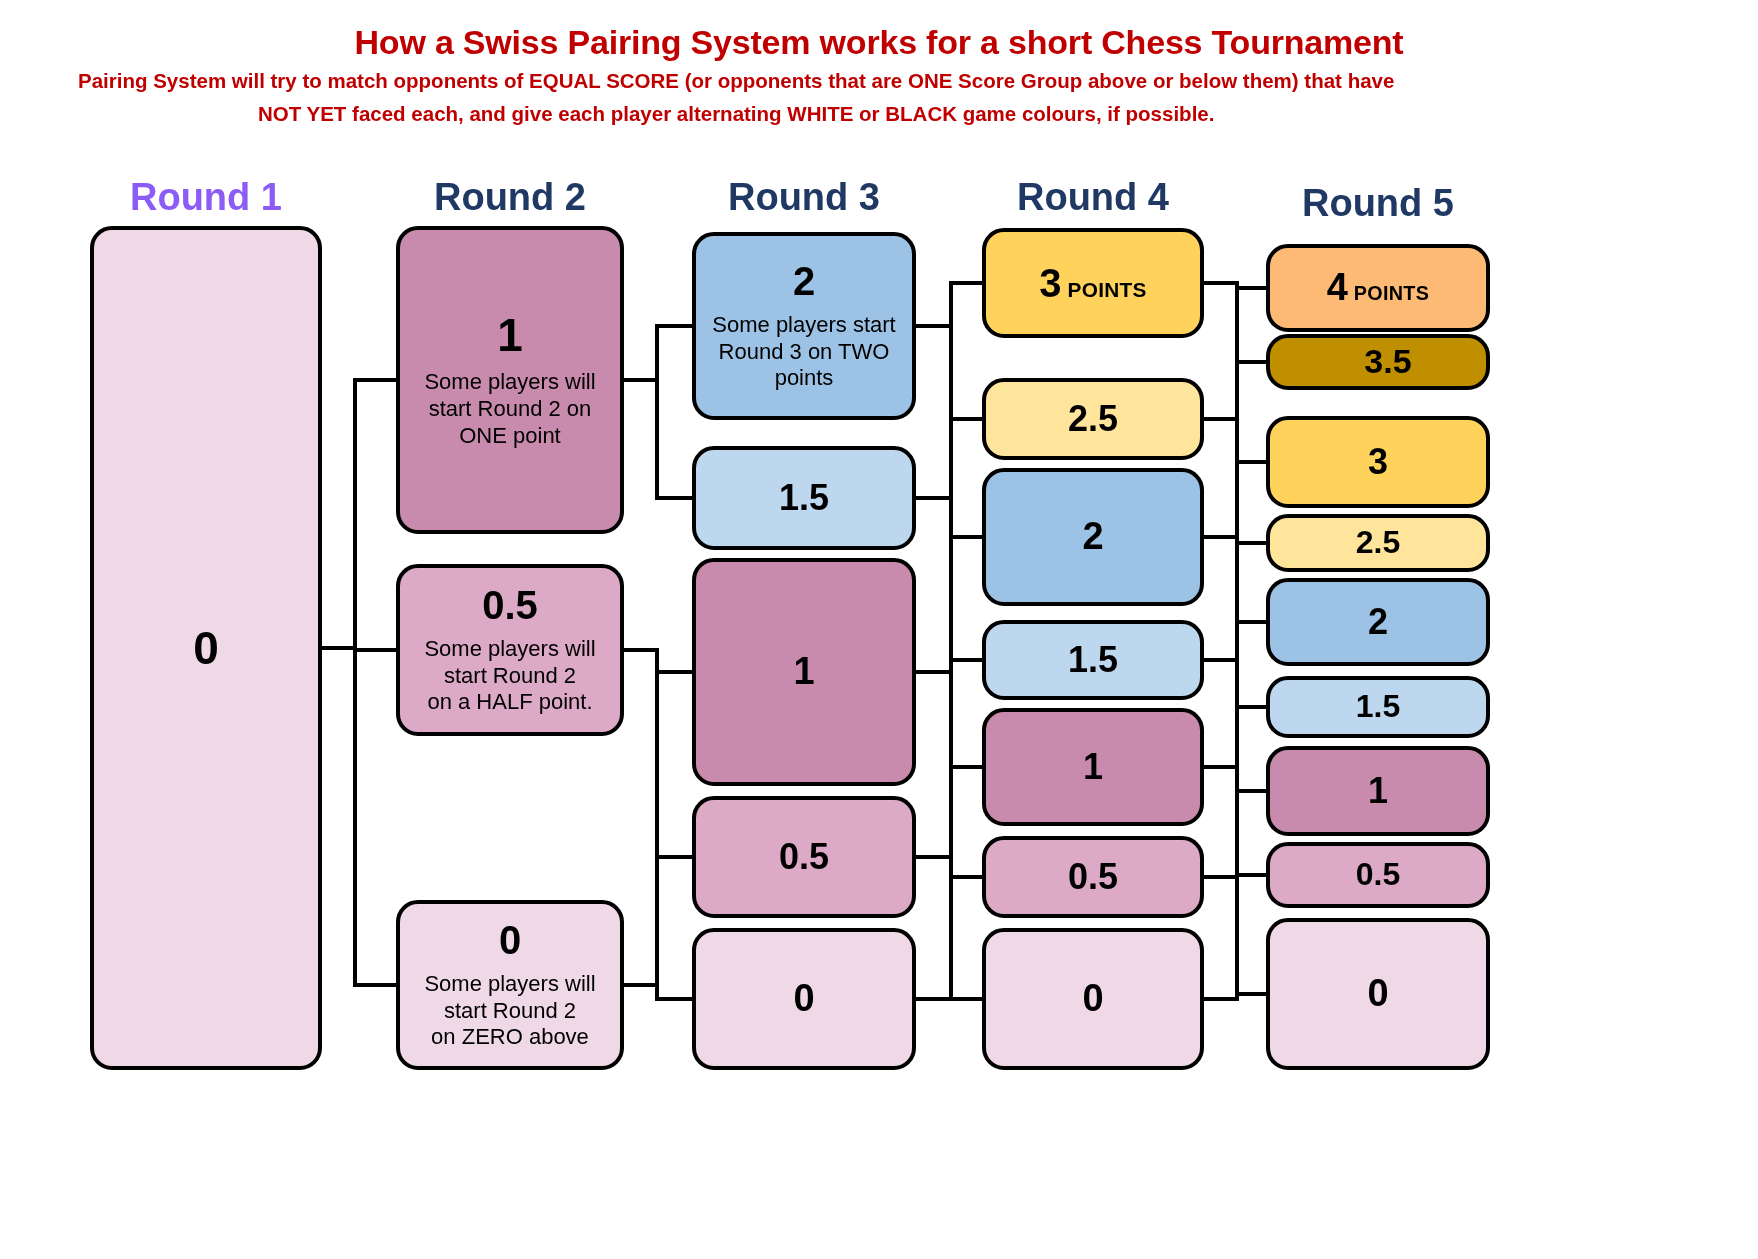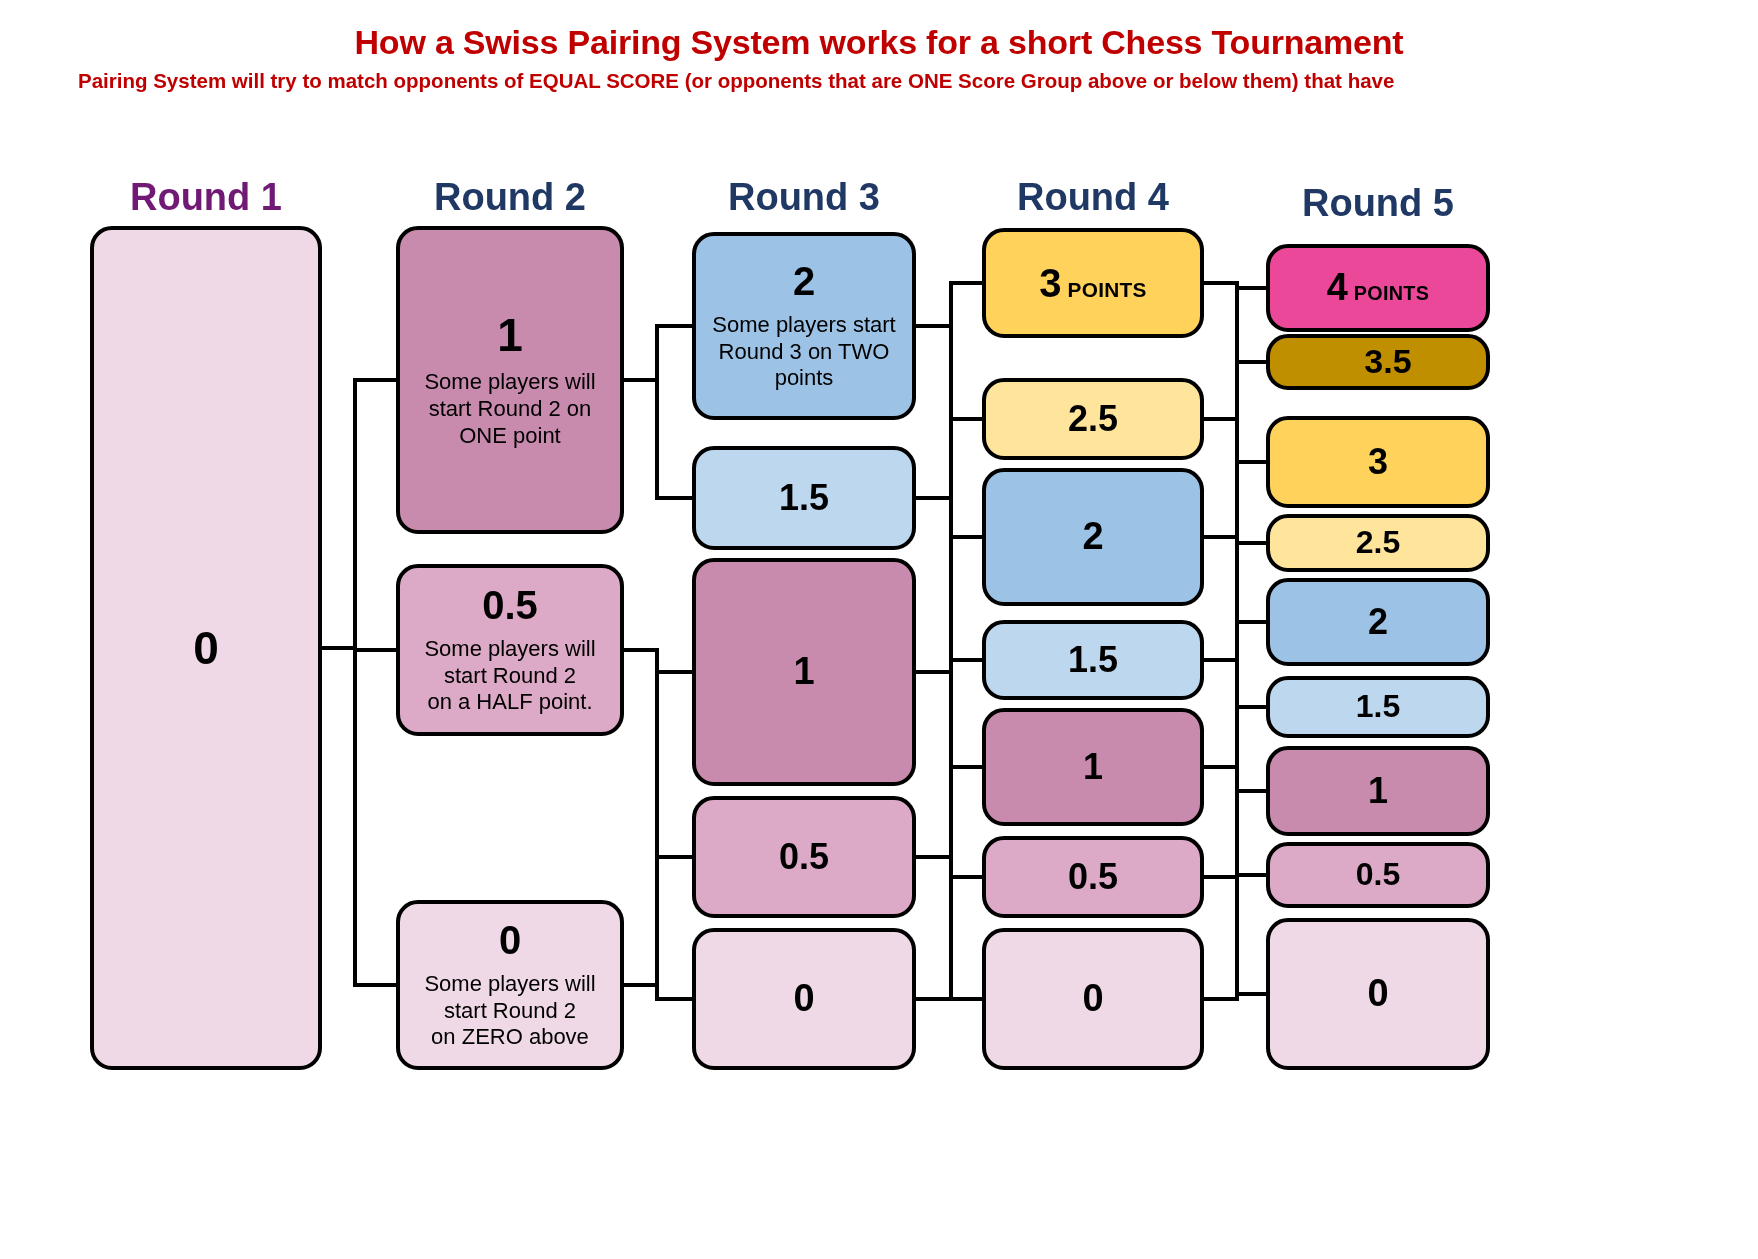--- a/index.html
+++ b/index.html
@@ -21,24 +21,25 @@
   .ln{position:absolute;background:#000;}
   .lnh{height:4px;}
   .lnv{width:4px;}
 </style>
 </head>
 <body>
 
 <div class="hdr hdr-title">How a Swiss Pairing System works for a short Chess Tournament</div>
 <div class="hdr hdr-sub">
   <div>Pairing System will try to match opponents of EQUAL SCORE (or opponents that are ONE Score Group above or below them) that have</div>
+  <div>NOT YET faced each, and give each player alternating WHITE or BLACK game colours, if possible.</div>
 </div>
 
 <div id="diagram">
-    <div class="round-label" style="left: 66px; top: 176px; width: 280px; color: #701a75;">Round 1</div>
+    <div class="round-label" style="left: 66px; top: 176px; width: 280px; color: #8b5cf6;">Round 1</div>
     <div class="box" style="left: 90px; top: 226px; width: 232px; height: 844px; background: rgb(239, 217, 230);">
       <div class="score" style="font-size: 46px;">0</div>
     </div>
     <div class="round-label" style="left: 370px; top: 176px; width: 280px; color: rgb(31, 56, 100);">Round 2</div>
     <div class="box" style="left: 396px; top: 226px; width: 228px; height: 308px; background: rgb(201, 139, 173);">
       <div class="score" style="font-size: 46px;">1</div>
       <div class="desc" style="font-size: 22px; margin-top: 10px;">
         <div>Some players  will</div>
         <div>start Round 2 on</div>
         <div>ONE point</div>
@@ -97,21 +98,21 @@
     <div class="box" style="left: 982px; top: 708px; width: 222px; height: 118px; background: rgb(201, 139, 173);">
       <div class="score" style="font-size: 36px;">1</div>
     </div>
     <div class="box" style="left: 982px; top: 836px; width: 222px; height: 82px; background: rgb(220, 169, 198);">
       <div class="score" style="font-size: 36px;">0.5</div>
     </div>
     <div class="box" style="left: 982px; top: 928px; width: 222px; height: 142px; background: rgb(239, 217, 230);">
       <div class="score" style="font-size: 38px;">0</div>
     </div>
     <div class="round-label" style="left: 1238px; top: 182px; width: 280px; color: rgb(31, 56, 100);">Round 5</div>
-    <div class="box" style="left: 1266px; top: 244px; width: 224px; height: 88px; background: #ec4899;">
+    <div class="box" style="left: 1266px; top: 244px; width: 224px; height: 88px; background: #fdba74;">
       <div class="score" style="font-size: 38px;">4<span class="pts-suffix"> POINTS</span></div>
     </div>
     <div class="box" style="left: 1266px; top: 334px; width: 224px; height: 56px; background: rgb(191, 143, 0);">
       <div class="score" style="font-size: 34px; margin-left: 20px;">3.5</div>
     </div>
     <div class="box" style="left: 1266px; top: 416px; width: 224px; height: 92px; background: rgb(255, 211, 91);">
       <div class="score" style="font-size: 36px;">3</div>
     </div>
     <div class="box" style="left: 1266px; top: 514px; width: 224px; height: 58px; background: rgb(255, 228, 155);">
       <div class="score" style="font-size: 32px;">2.5</div>

